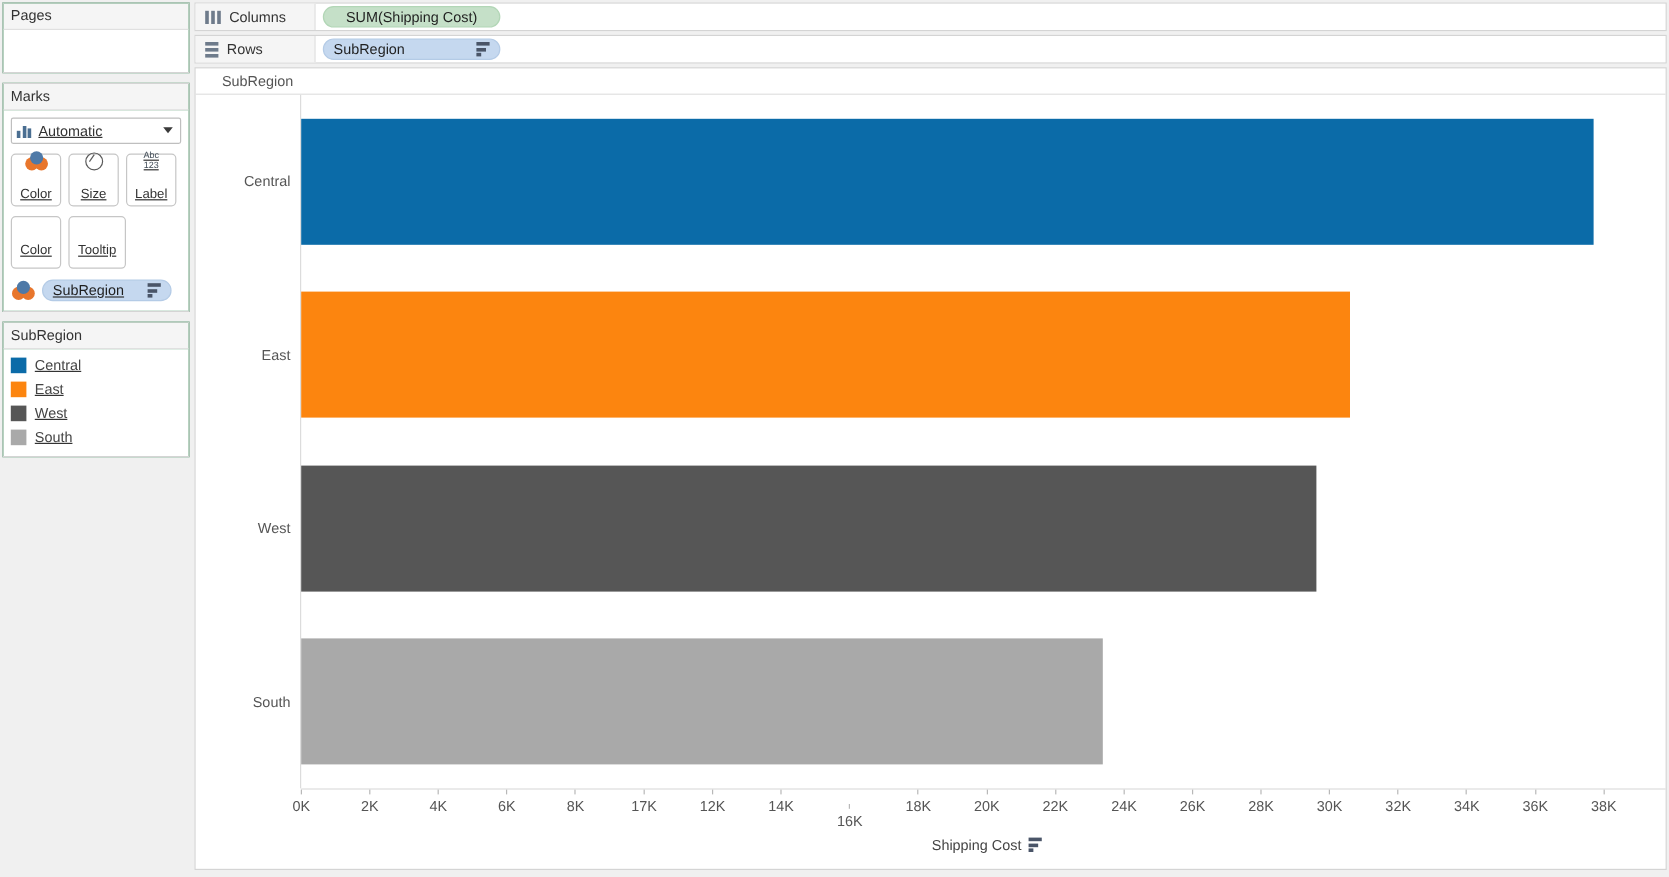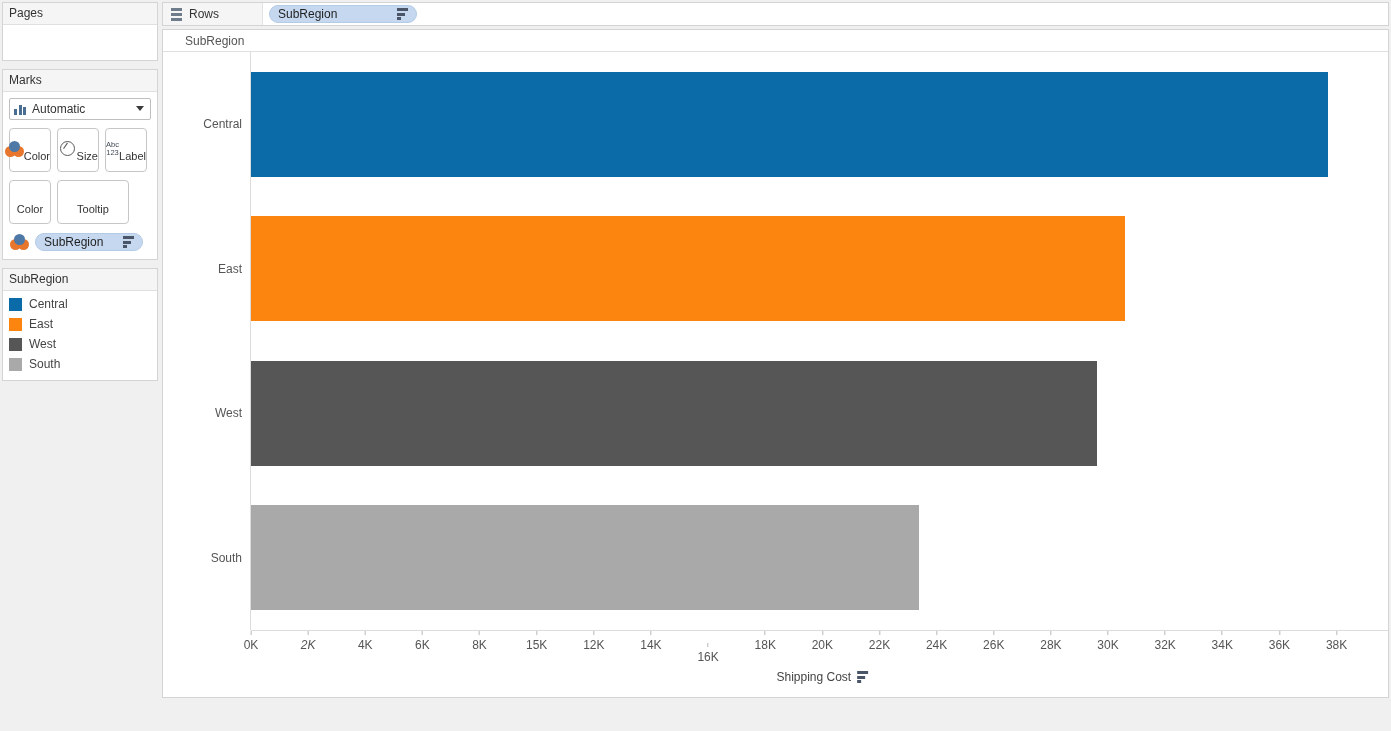--- a/index.html
+++ b/index.html
@@ -35,21 +35,21 @@
     border: 1px solid #d4d4d4;
     margin-bottom: 8px;
   }
   .card-header {
     background: #f5f5f5;
     border-bottom: 1px solid #e0e0e0;
     padding: 3px 6px 4px 6px;
     font-size: 12px;
     color: #333;
   }
-  .card-body { background: #ffffff; }
+  .card-body { background: #ffffff; text-decoration: underline; }
 
   #pages-card { height: 59px; }
   #pages-card .card-body { height: 35px; }
 
   #filters-card { height: 62px; }
   #filters-card .card-body { height: 38px; }
 
   
   #marks-card { }
   #marks-body { padding: 6px 6px 8px 6px; }
@@ -81,21 +81,21 @@
   .bars-icon i:nth-child(2) { height: 10px; }
   .bars-icon i:nth-child(3) { height: 8px; }
 
   .mark-btn-row { display: flex; gap: 6px; margin-top: 8px; }
   .mark-btn {
     width: 42px; height: 44px;
     border: 1px solid #c6c6c6;
     border-radius: 4px;
     background: #ffffff;
     display: flex;
-    flex-direction: row;
+    flex-direction: column;
     align-items: center;
     justify-content: flex-end;
     padding-bottom: 3px;
     font-size: 11px;
     color: #333;
     cursor: default;
   }
   .mark-btn .mb-icon {
     flex: 1;
     display: flex; align-items: center; justify-content: center;
@@ -341,21 +341,21 @@
               </span>
             </span>
             <span class="mb-label">Label</span>
           </div>
         </div>
 
         <div class="mark-btn-row">
           <div class="mark-btn no-icon">
             <span class="mb-label">Color</span>
           </div>
-          <div class="mark-btn no-icon" style="width:72px">
+          <div class="mark-btn no-icon" style="width:48px">
             <span class="mb-label">Tooltip</span>
           </div>
         </div>
 
         <div class="marks-pill-row">
           <span class="palette-ico" style="margin-right:6px">
             <span class="c-orange"></span>
               <span class="c-orange2"></span>
               <span class="c-blue"></span>
           </span>
@@ -391,20 +391,35 @@
           <span class="legend-swatch" style="background:#a9a9a9"></span>
           <span class="legend-label">South</span>
         </div>
       </div>
     </div>
 
   </div>
 
   <div class="main-col">
 
+    <div class="shelf">
+      <div class="shelf-label">
+        <span class="cols-icon">
+            <i></i>
+            <i></i>
+            <i></i>
+          </span>
+        <span class="sl-text">Columns</span>
+      </div>
+      <div class="shelf-content">
+        <span class="pill pill-green" style="width:148px;justify-content:center">
+          <span>SUM(Shipping Cost)</span>
+        </span>
+      </div>
+    </div>
 
     <div class="shelf">
       <div class="shelf-label">
         <span class="rows-icon">
             <i></i>
             <i></i>
             <i></i>
           </span>
         <span class="sl-text">Rows</span>
       </div>
@@ -455,39 +470,39 @@
           <span class="sort-ico">
               <i></i>
               <i></i>
               <i></i>
             </span>
         </div>
       <div class="tick" style="left: 0%;">
             <div class="tick-mark"></div>
             <div>0K</div>
           </div>
-          <div class="tick" style="left: 5.02513%; font-style: italic;">
+          <div class="tick" style="left: 5.02513%;">
             <div class="tick-mark"></div>
             <div>2K</div>
           </div>
           <div class="tick" style="left: 10.0503%;">
             <div class="tick-mark"></div>
             <div>4K</div>
           </div>
           <div class="tick" style="left: 15.0754%;">
             <div class="tick-mark"></div>
             <div>6K</div>
           </div>
           <div class="tick" style="left: 20.1005%;">
             <div class="tick-mark"></div>
             <div>8K</div>
           </div>
           <div class="tick" style="left: 25.1256%;">
             <div class="tick-mark"></div>
-            <div>15K</div>
+            <div>17K</div>
           </div>
           <div class="tick" style="left: 30.1508%; text-align: center;">
             <div class="tick-mark"></div>
             <div>12K</div>
           </div>
           <div class="tick" style="left: 35.1759%;">
             <div class="tick-mark"></div>
             <div>14K</div>
           </div>
           <div class="tick" style="left: 40.201%; margin-top: 12px;">

